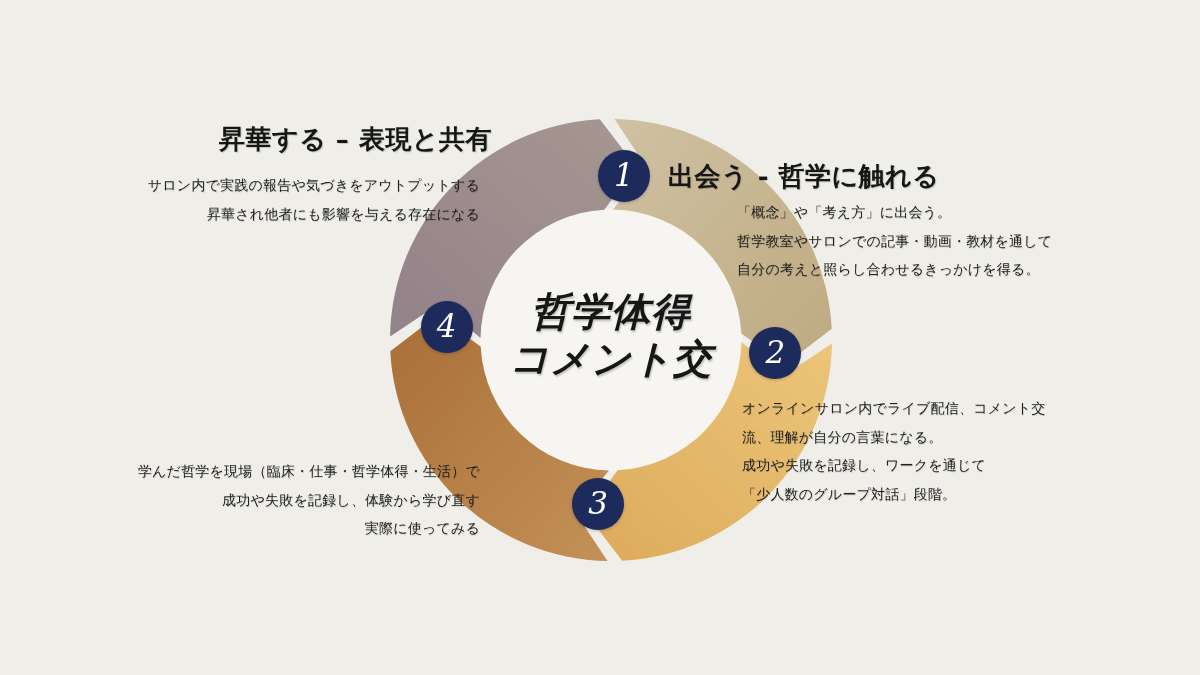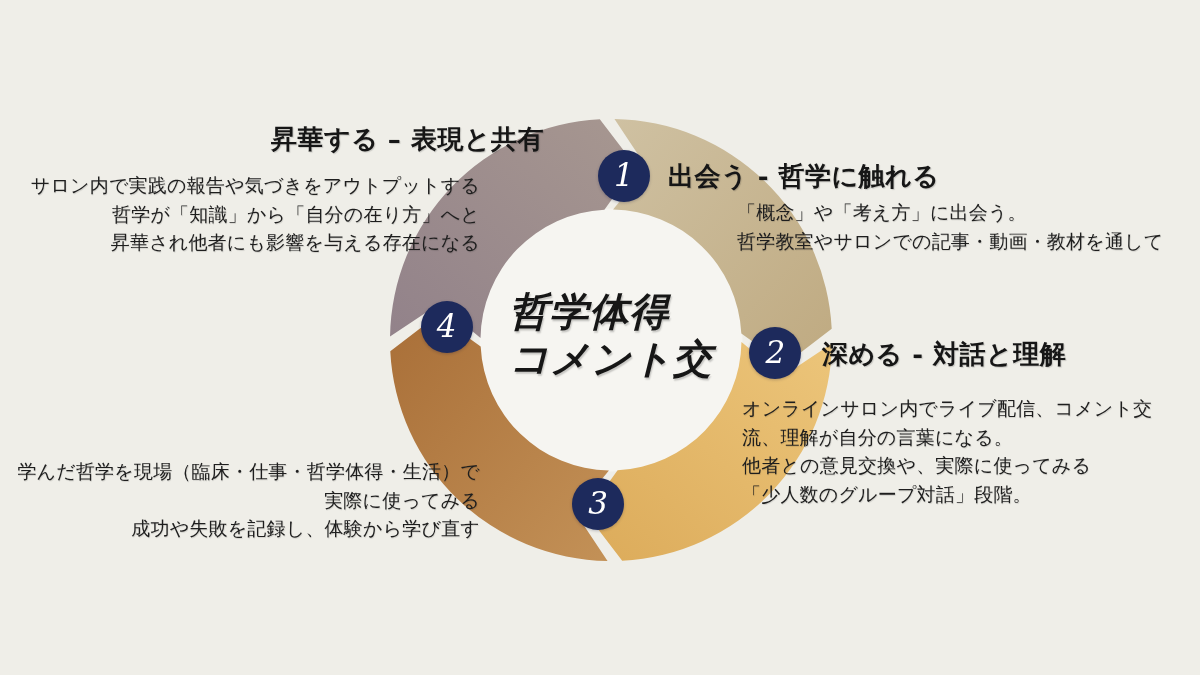--- a/index.html
+++ b/index.html
@@ -16,28 +16,28 @@
     font-size:31px;font-style:italic;font-weight:500;
     box-shadow:0 1px 3px rgba(20,25,60,.25);
   }
   .badge span{transform:translateY(-1px);}
   .heading{
     position:absolute;font-size:26px;font-weight:700;letter-spacing:.5px;
     color:var(--heading,#161616);white-space:nowrap;
     text-shadow:1px 1.2px 1px rgba(30,30,30,.18);
   }
   .bodytext{
-    position:absolute;font-size:19px;line-height:28.5px;letter-spacing:.2px;
+    position:absolute;font-size:14px;line-height:28.5px;letter-spacing:.2px;
     color:var(--body,#1e1e1e);white-space:nowrap;
     text-shadow:.6px .8px .8px rgba(30,30,30,.14);
   }
   .align-right{text-align:right;}
   .center-title{
     position:absolute;left:611px;top:288px;transform:translateX(-50%);
-    font-size:39px;font-weight:700;font-style:italic;
+    text-align:center;font-size:39px;font-weight:700;font-style:italic;
     letter-spacing:1px;line-height:47px;color:var(--heading,#161616);
     white-space:nowrap;text-shadow:1px 1.5px 1.5px rgba(30,30,30,.22);
   }
 </style>
 </head>
 <body>
 
 <div class="canvas">
 
   <svg id="ring-svg" viewBox="0 0 1200 675">
@@ -81,36 +81,35 @@
 
   <div class="center-title">
     <div>哲学体得</div>
     <div>コメント交</div>
   </div>
 
   <div class="heading" style="left:668px;top:159px">出会う - 哲学に触れる</div>
   <div class="bodytext" style="left:737px;top:198px">
     <div>「概念」や「考え方」に出会う。</div>
     <div>哲学教室やサロンでの記事・動画・教材を通して</div>
+    <div>自分の考えと照らし合わせるきっかけを得る。</div>
   </div>
 
-  <div class="heading" style="left:822px;top:337px">深める - 対話と理解</div>
   <div class="bodytext" style="left:742px;top:394px">
     <div>オンラインサロン内でライブ配信、コメント交</div>
     <div>流、理解が自分の言葉になる。</div>
-    <div>他者との意見交換や、実際に使ってみる</div>
+    <div>成功や失敗を記録し、ワークを通じて</div>
     <div>「少人数のグループ対話」段階。</div>
   </div>
 
   <div class="bodytext align-right" style="right:720px;top:457px">
     <div>学んだ哲学を現場（臨床・仕事・哲学体得・生活）で</div>
+    <div>成功や失敗を記録し、体験から学び直す</div>
     <div>実際に使ってみる</div>
-    <div>成功や失敗を記録し、体験から学び直す</div>
   </div>
 
-  <div class="heading align-right" style="right:656px;top:122px">昇華する – 表現と共有</div>
+  <div class="heading align-right" style="right:708px;top:122px">昇華する – 表現と共有</div>
   <div class="bodytext align-right" style="right:720px;top:171px">
     <div>サロン内で実践の報告や気づきをアウトプットする</div>
-    <div>哲学が「知識」から「自分の在り方」へと</div>
     <div>昇華され他者にも影響を与える存在になる</div>
   </div>
 
 </div>
 
 </body></html>

